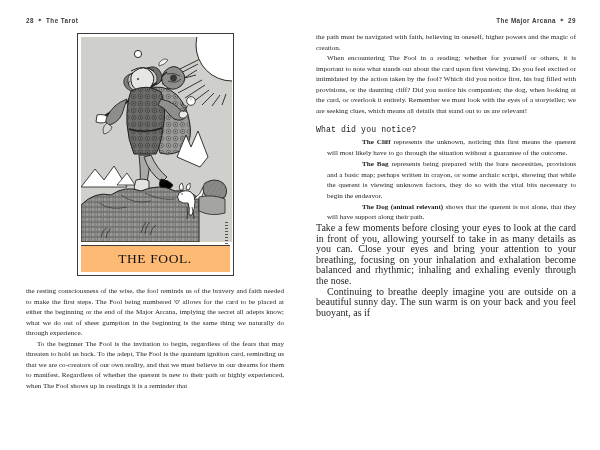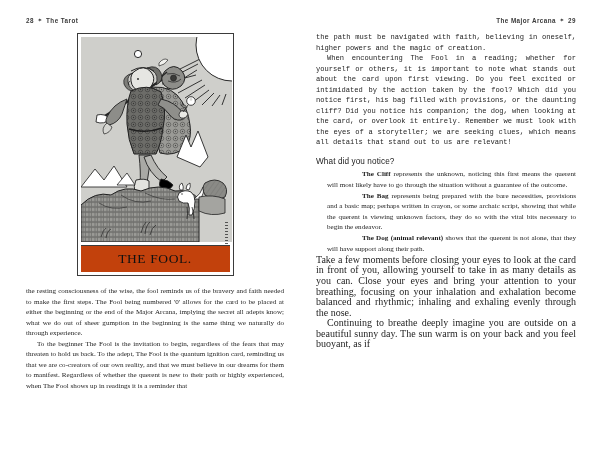--- a/index.html
+++ b/index.html
@@ -92,21 +92,21 @@
     overflow: hidden;
   }
   .card-caption {
     position: absolute;
     left: 3px;
     right: 3px;
     bottom: 3px;
     height: 26px;
     line-height: 26px;
     text-align: center;
-    background: #c2410c;
+    background: #fdba74;
     border-top: 1px solid #3b3b3b;
     font-family: "Liberation Serif", serif;
     font-size: 13.5px;
     letter-spacing: 0.6px;
     color: #111111;
   }
   .card-spine {
     position: absolute;
     right: 5px;
     bottom: 31px;
@@ -115,21 +115,21 @@
     background: repeating-linear-gradient(
       to bottom,
       #2a2a2a 0px, #2a2a2a 1px,
       rgba(0,0,0,0) 1px, rgba(0,0,0,0) 3px
     );
     opacity: 0.75;
   }
 
   
   .sub-head {
-    font-family: Liberation Sans, sans-serif;
+    font-family: Liberation Mono, monospace;
     font-size: 8.2px;
     font-weight: 400;
     color: #222222;
     margin: 9px 0 3px 0;
     letter-spacing: 0.1px;
   }
   .center-head {
     font-family: "Liberation Sans", sans-serif;
     font-size: 8.2px;
     font-weight: 400;
@@ -324,21 +324,21 @@
       <p class="indent">To the beginner The Fool is the invitation to begin, regardless of the fears that may threaten to hold us back. To the adept, The Fool is the quantum ignition card, reminding us that we are co-creators of our own reality, and that we must believe in our dreams for them to manifest. Regardless of whether the querent is new to their path or highly experienced, when The Fool shows up in readings it is a reminder that</p>
     </div>
   </div>
 
   <div class="page page-right">
 
     <div class="running-head right">
       <span class="rh-title">The Major Arcana</span><span class="rh-sep">✦</span><span class="rh-folio">29</span>
     </div>
 
-    <div class="body-col" style="margin-top:6px;font-family:Liberation Mono, monospace;">
+    <div class="body-col" style="margin-top:6px;">
       <p class="cont">the path must be navigated with faith, believing in oneself, higher powers and the magic of creation.</p>
       <p class="indent">When encountering The Fool in a reading; whether for yourself or others, it is important to note what stands out about the card upon first viewing. Do you feel excited or intimidated by the action taken by the fool? Which did you notice first, his bag filled with provisions, or the daunting cliff? Did you notice his companion; the dog, when looking at the card, or overlook it entirely. Remember we must look with the eyes of a storyteller; we are seeking clues, which means all details that stand out to us are relevant!</p>
     </div>
 
     <h2 class="sub-head">What did you notice?</h2>
 
     <ul class="notice-list">
       <li><span class="notice-term">The Cliff</span><span> represents the unknown, noticing this first means the querent will most likely have to go through the situation without a guarantee of the outcome.</span></li>
       <li><span class="notice-term">The Bag</span><span> represents being prepared with the bare necessities, provisions and a basic map; perhaps written in crayon, or some archaic script, showing that while the querent is viewing unknown factors, they do so with the vital bits necessary to begin the endeavor.</span></li>
       <li><span class="notice-term">The Dog (animal relevant)</span><span> shows that the querent is not alone, that they will have support along their path.</span></li>

